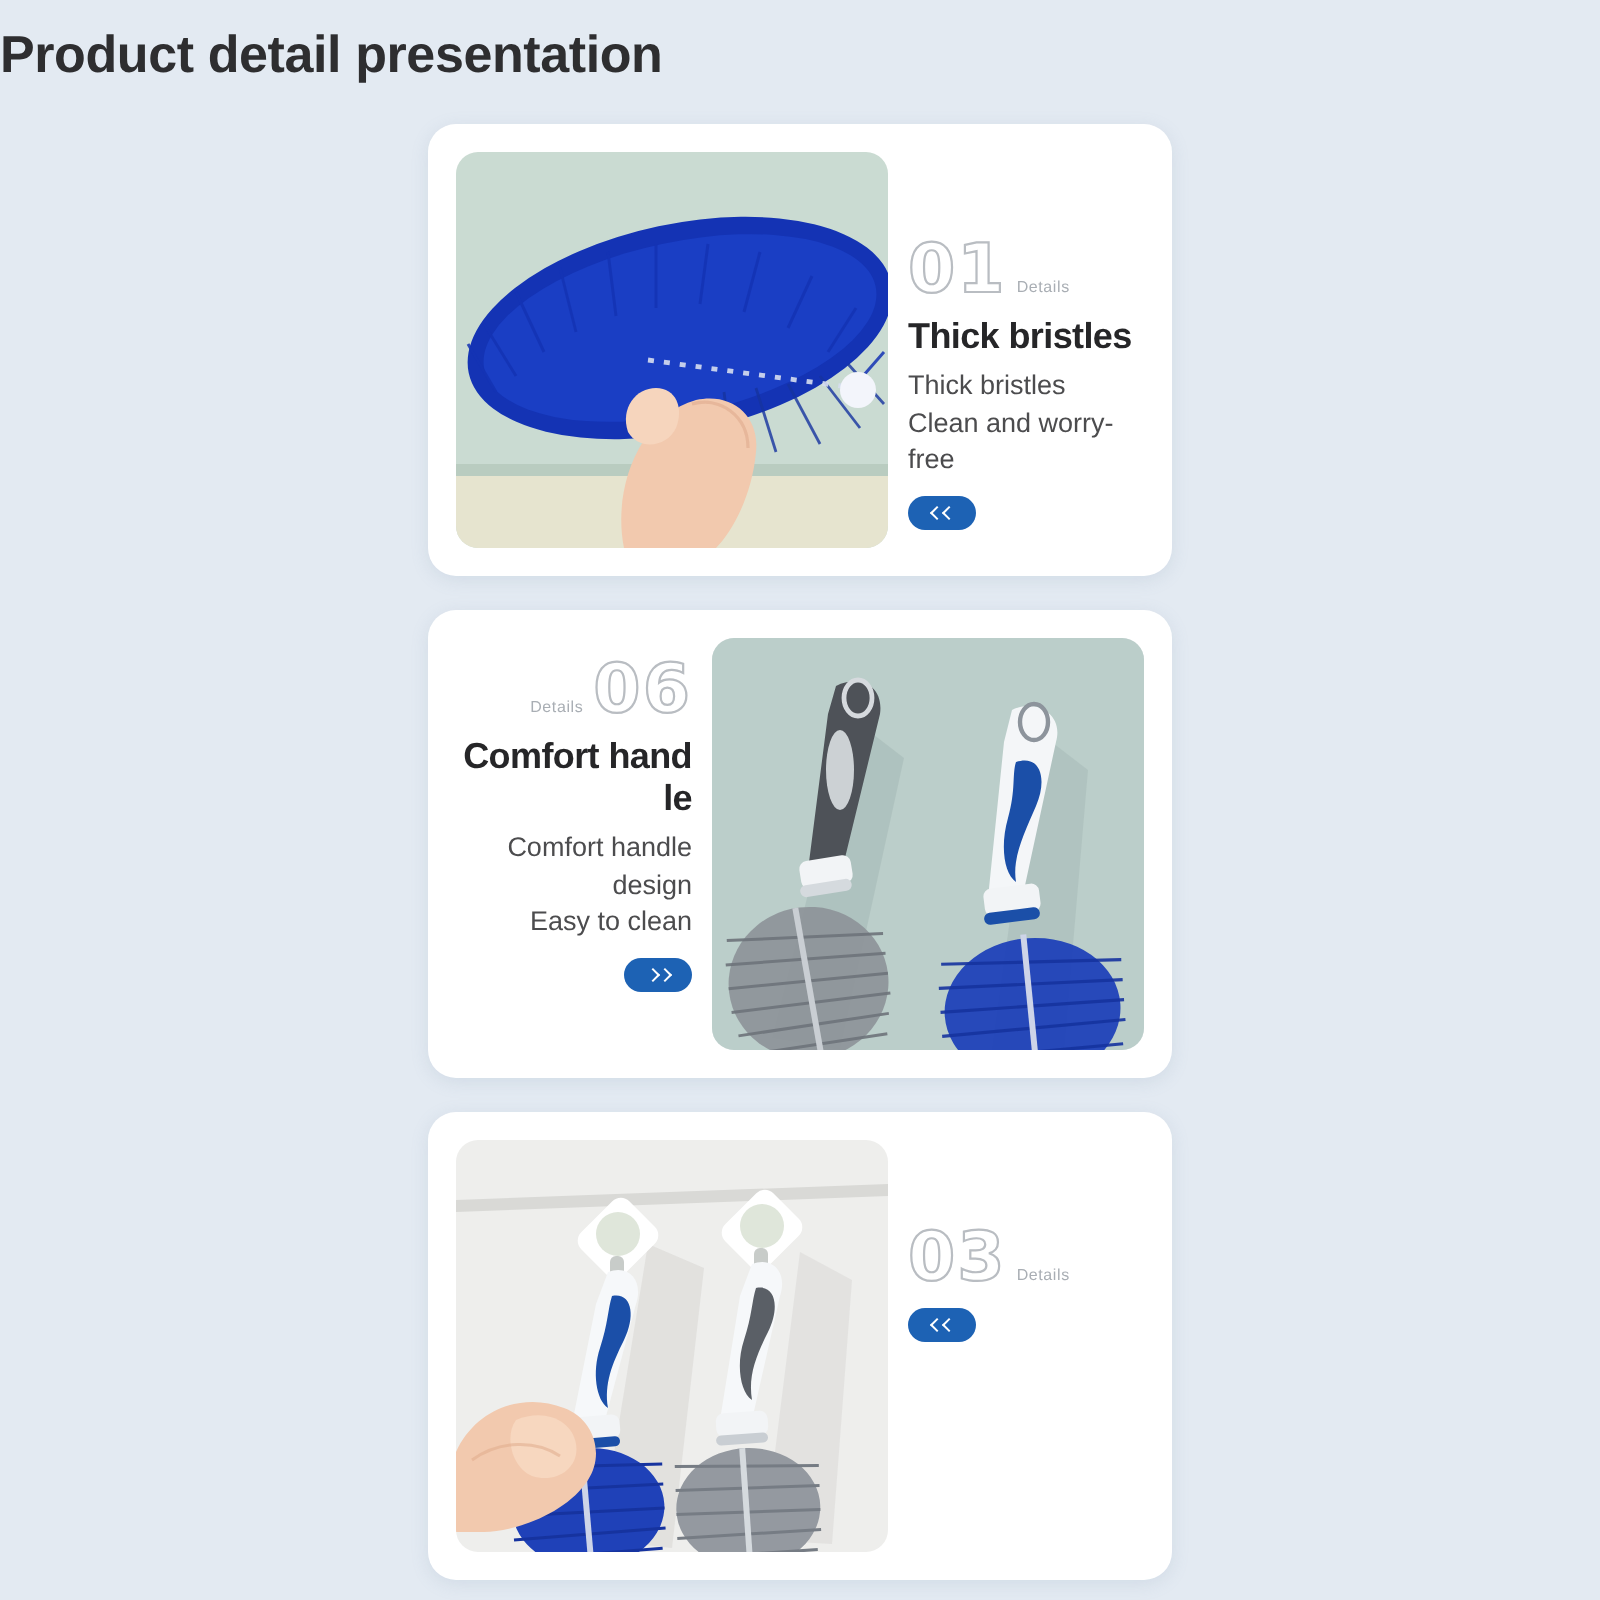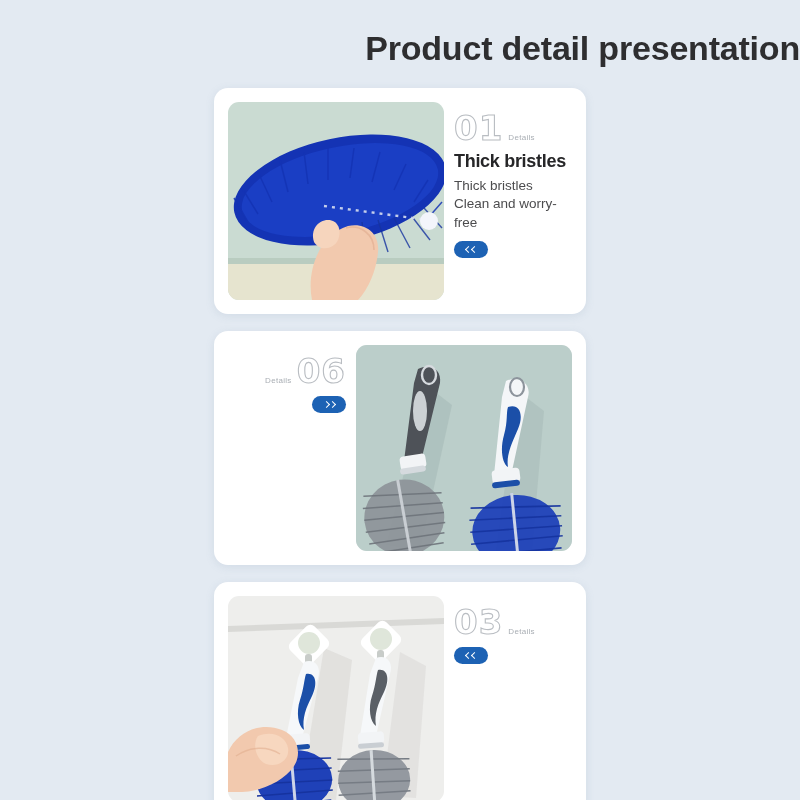--- a/index.html
+++ b/index.html
@@ -11,26 +11,26 @@
   }
 
   body {
     background: #e3eaf2;
     font-family: "Liberation Sans", sans-serif;
     position: relative;
   }
 
   
   .page-title {
-    text-align: right;
-    font-size: 34px;
+    text-align: left;
+    font-size: 26px;
     font-weight: bold;
     color: #2e2e30;
     letter-spacing: -0.2px;
-    padding-top: 28px;
+    padding-top: 12px;
     line-height: 1.2;
   }
 
   
   .cards {
     margin-top: 19px;
     display: flex;
     flex-direction: column;
     align-items: center;
     gap: 17px;
@@ -66,21 +66,21 @@
   
   .text-panel {
     flex: 1 1 auto;
     display: flex;
     flex-direction: column;
     padding-top: 10px;
     min-width: 0;
   }
 
   .text-panel.right { align-items: flex-end; text-align: right; }
-  .text-panel.left  { align-items: flex-start; text-align: left; }
+  .text-panel.left  { align-items: flex-start; text-align: left; margin-top: 33px; }
 
   
   .num-row {
     display: flex;
     align-items: baseline;
     gap: 5px;
   }
   .num-row.flip { flex-direction: row-reverse; }
 
   .big-num {
@@ -249,20 +249,22 @@
           </g>
         </g>
       </svg>
     </div>
 
     <div class="text-panel right">
       <div class="num-row flip">
         <span class="big-num">06</span>
         <span class="details-label">Details</span>
       </div>
+      <div class="card-title">Comfort handle</div>
+      <div class="card-desc">Comfort handle design<br>Easy to clean</div>
       <button class="arrow-btn">
         <span class="chev right"></span>
         <span class="chev right"></span>
       </button>
     </div>
   </div>
 
   <div class="card card-3">
     <div class="photo">
       <svg viewBox="0 0 216 206" preserveAspectRatio="xMidYMid slice">

